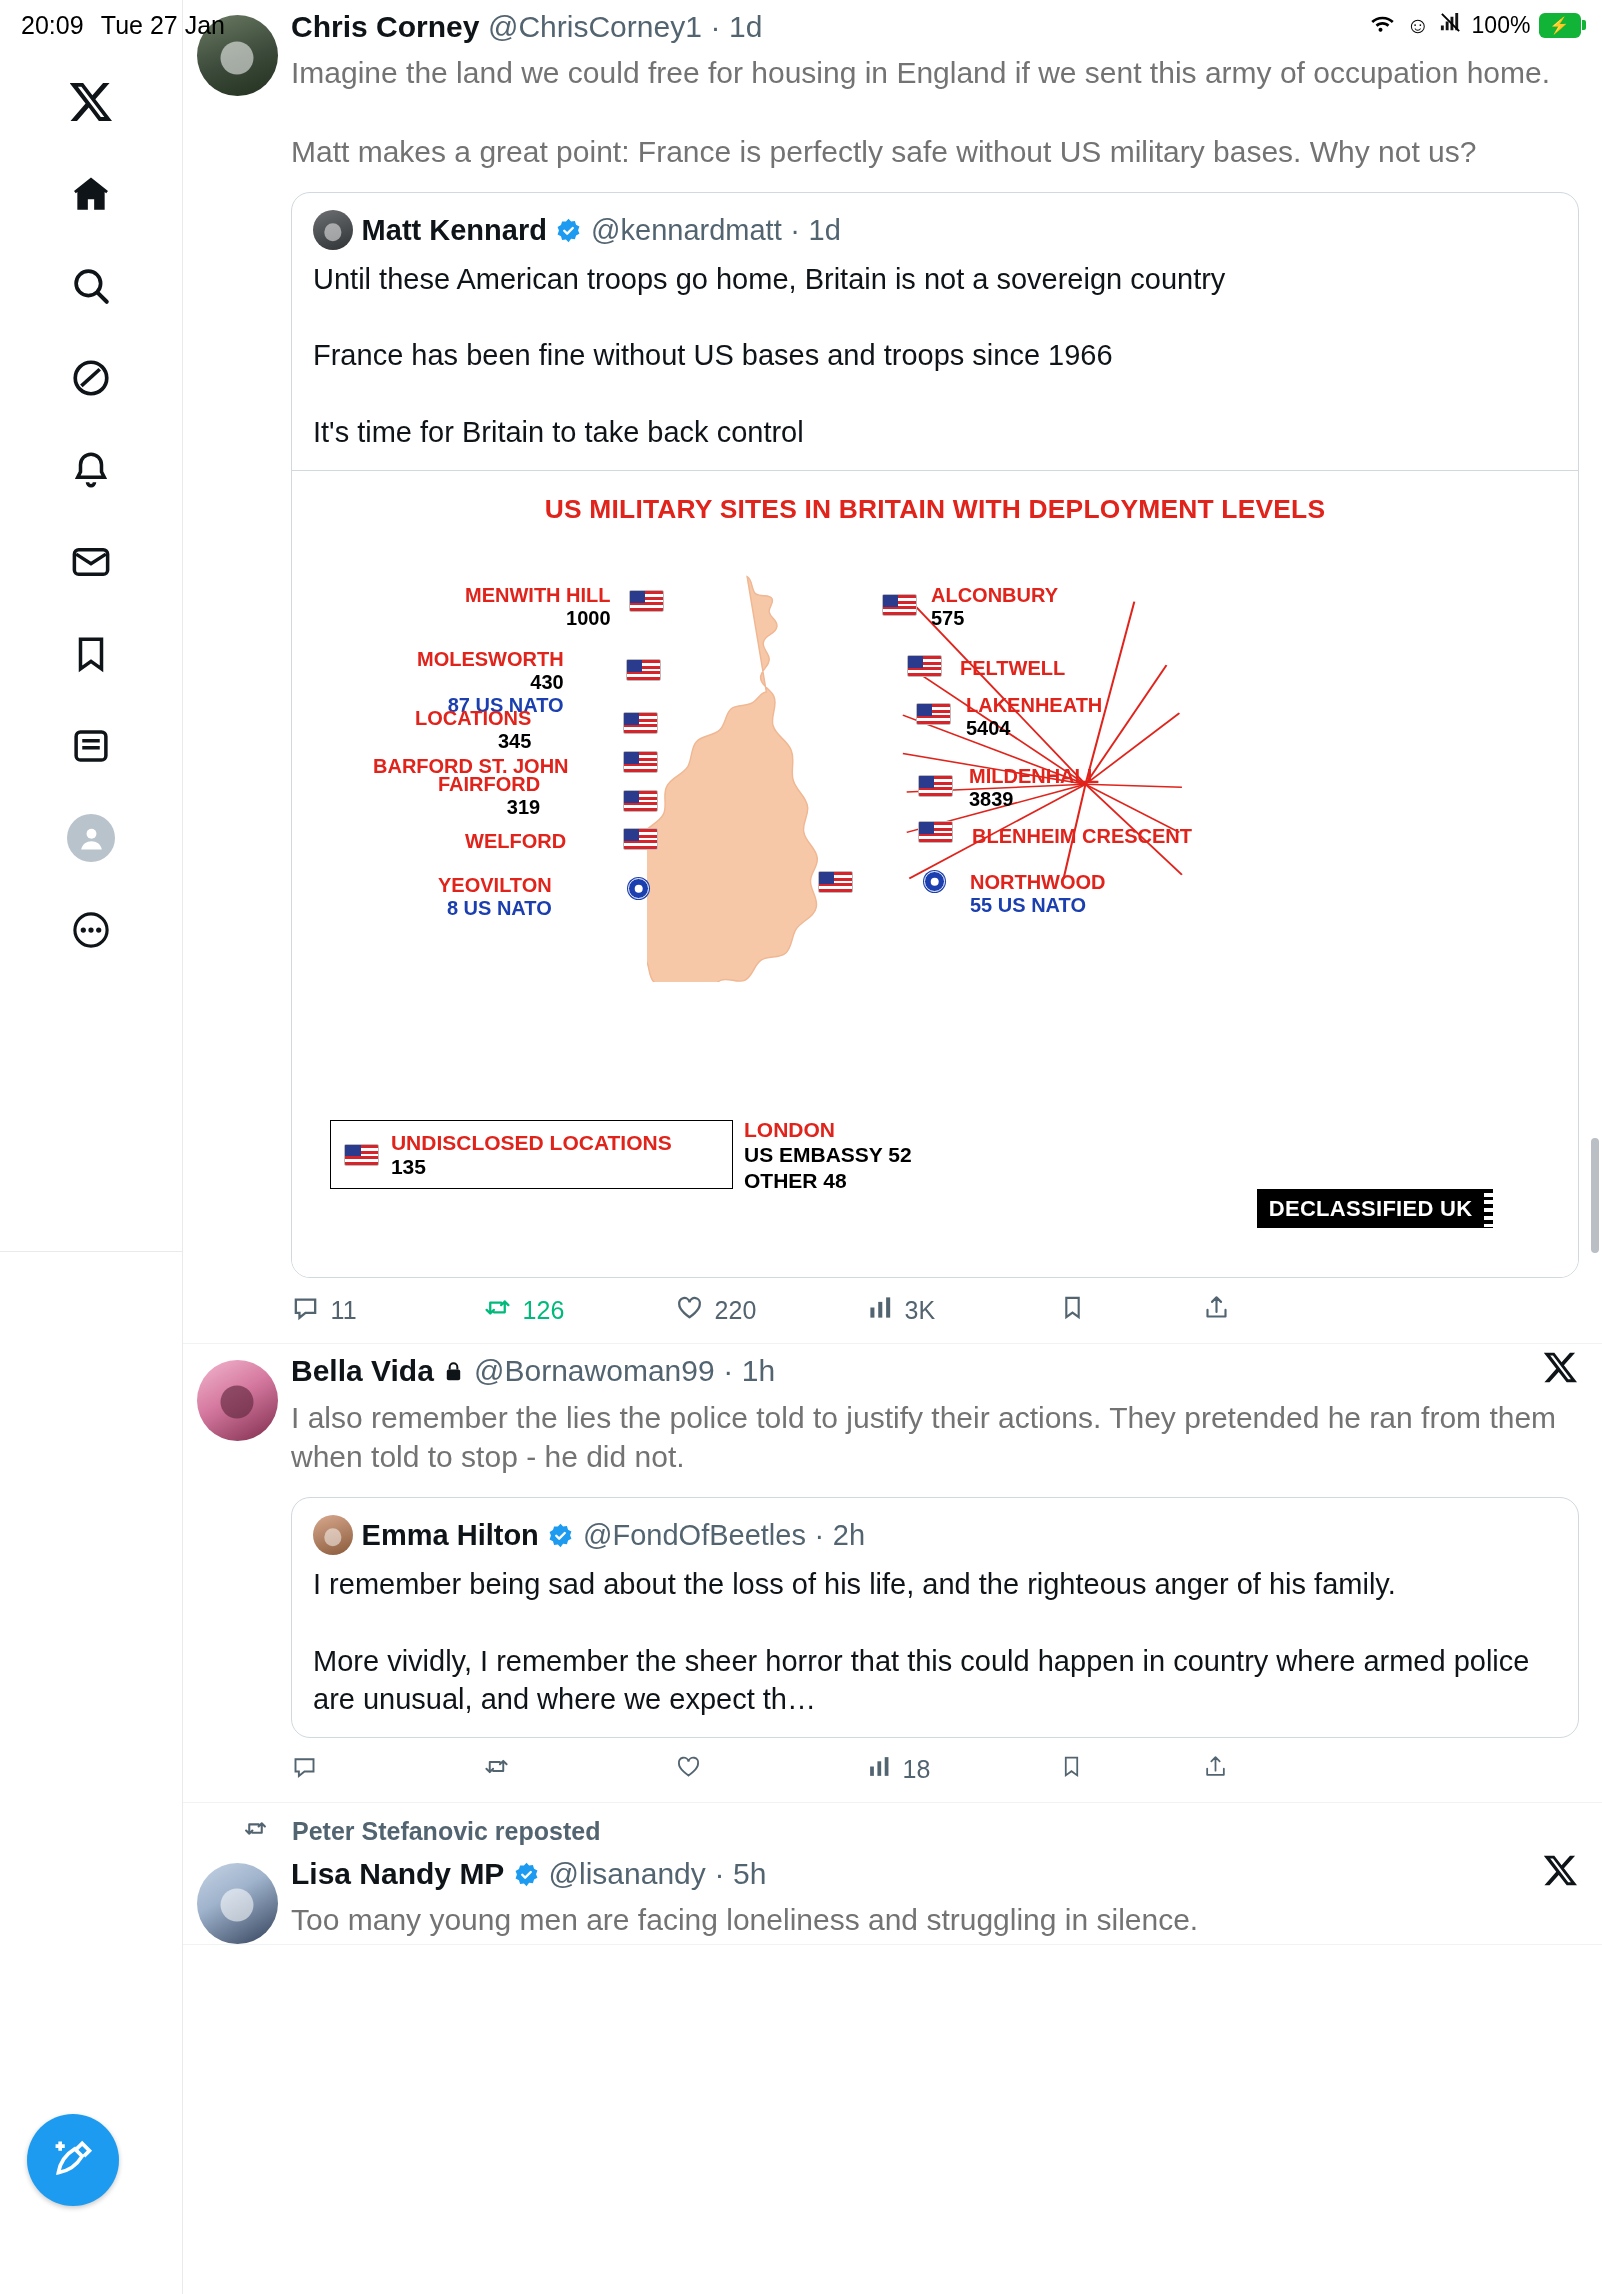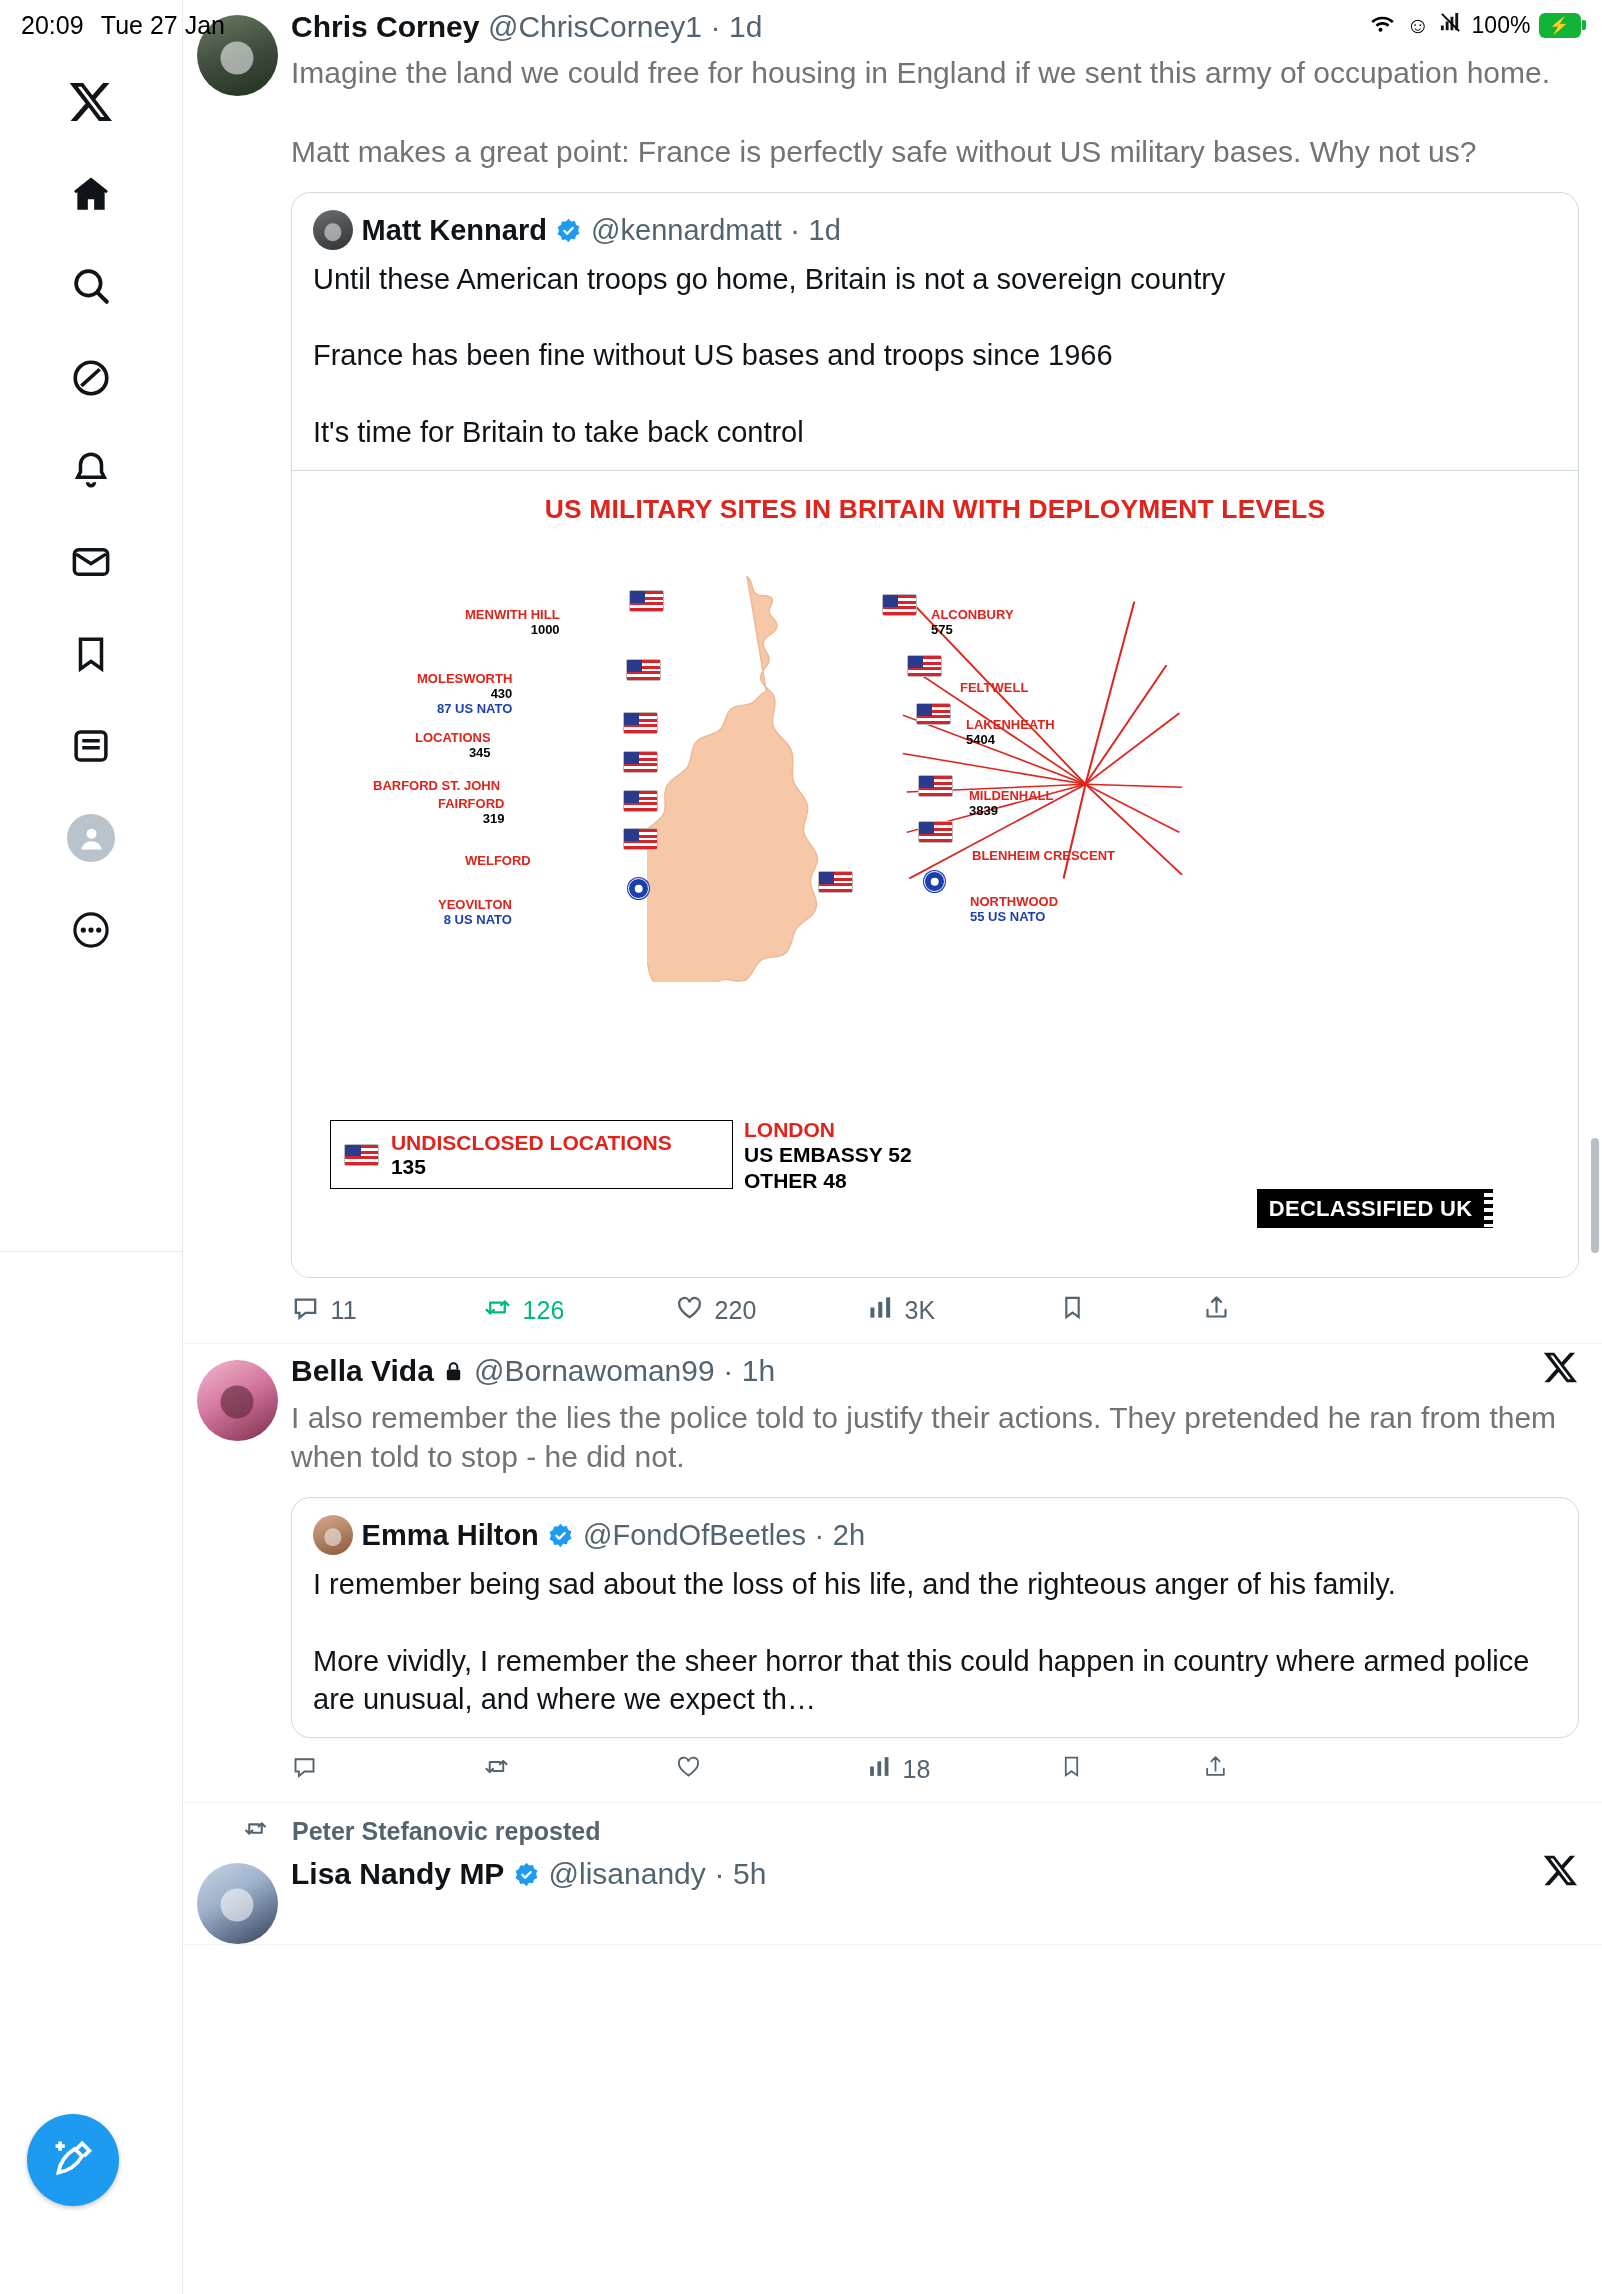--- a/index.html
+++ b/index.html
@@ -248,25 +248,24 @@
     letter-spacing: 0.2px;
     margin-top: 7.7px;
   }
   .uk-shape {
     position: absolute;
     left: 355px; top: 75px;
     width: 231px; height: 413px;
   }
   .lbl {
     position: absolute;
-    font-size: 13px;
+    font-size: 20px;
     font-weight: bold;
     line-height: 1.14;
     white-space: nowrap;
-    margin-top: 24px;
   }
   .lbl .nm { color: #e0231b; }
   .lbl .num { color: #000; }
   .lbl .nato { color: #1b3fae; }
   .lbl.r { text-align: right; }
   .flag {
     position: absolute;
     width: 35px; height: 22px;
     border-radius: 1.9px;
     background: linear-gradient(to bottom,#d6242a 0 14.3%,#fff 14.3% 28.6%,#d6242a 28.6% 42.9%,#fff 42.9% 57.2%,#d6242a 57.2% 71.5%,#fff 71.5% 85.8%,#d6242a 85.8% 100%);
@@ -806,20 +805,21 @@
               </span>
               <span class="handle">@lisanandy</span>
               <span class="dot">·</span>
               <span class="age">5h</span>
               <span class="xlogo-right">
                 <svg width="33" height="33" viewBox="0 0 24 24">
                     <path fill="#0f1419" d="M18.9 1.2h3.7l-8.1 9.2 9.5 12.4h-7.5l-5.8-7.6-6.7 7.6H.3l8.6-9.9L-.2 1.2h7.7l5.3 7 6.1-7zm-1.3 19.4h2L6.5 3.3h-2l13.1 17.3z"></path>
                   </svg>
               </span>
             </div>
+            <div class="tweettext">Too many young men are facing loneliness and struggling in silence.</div>
           </div>
         </div>
       </div>
 
       <div class="scrollbar"></div>
     </div>
   </div>
 </div>
 
 

